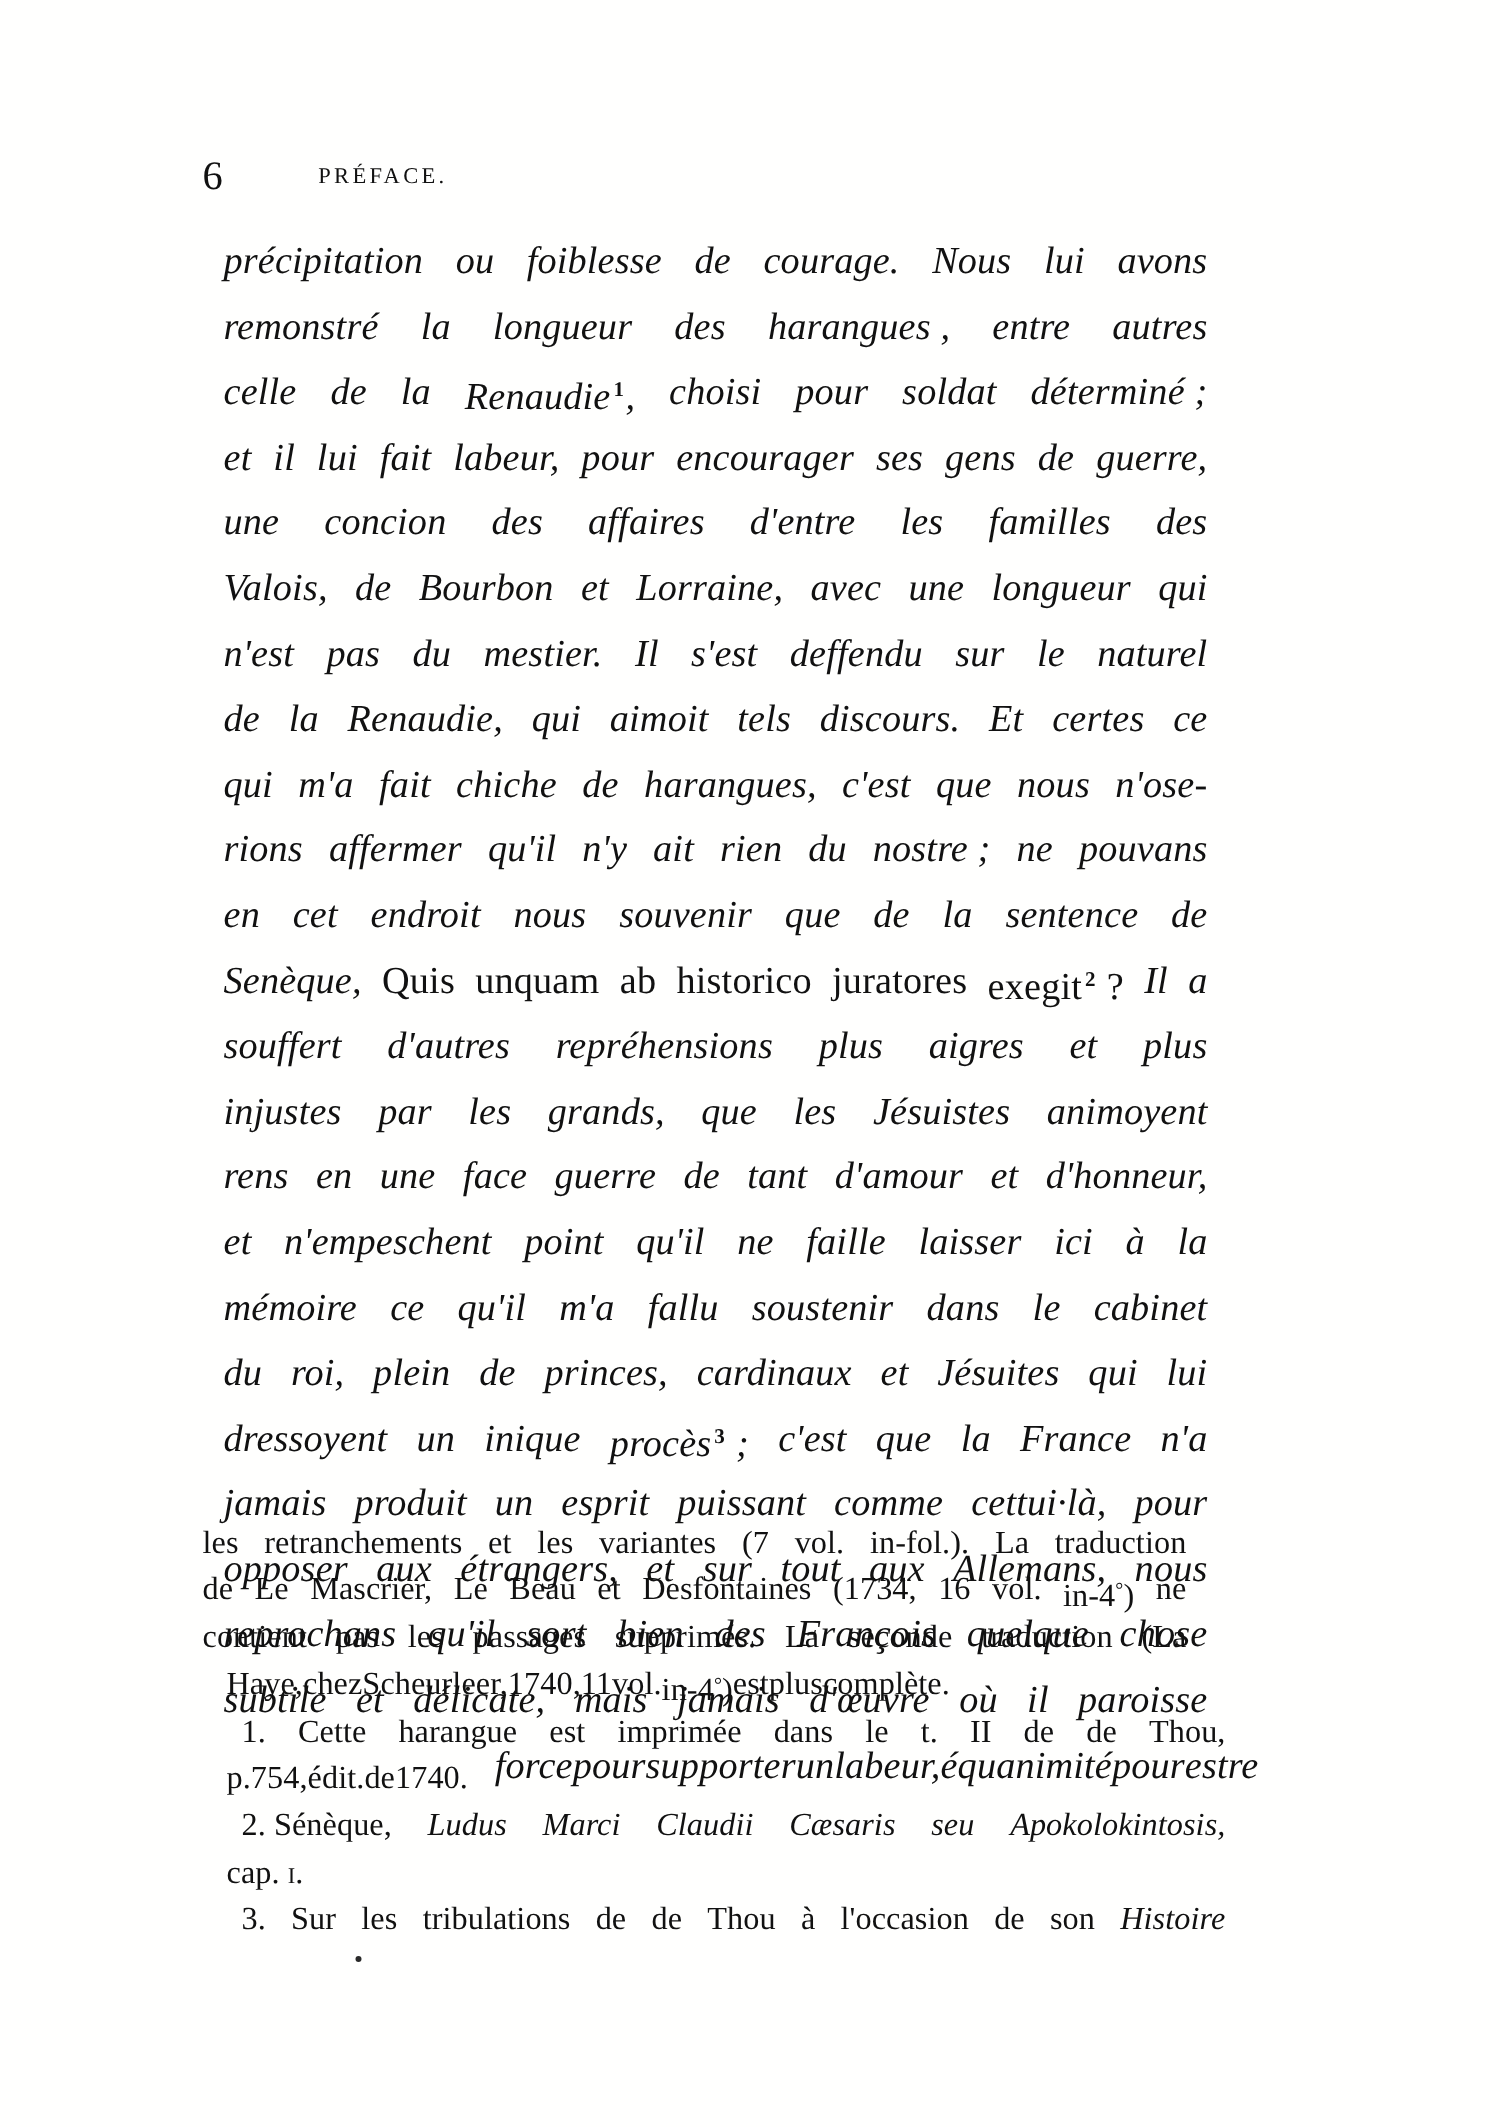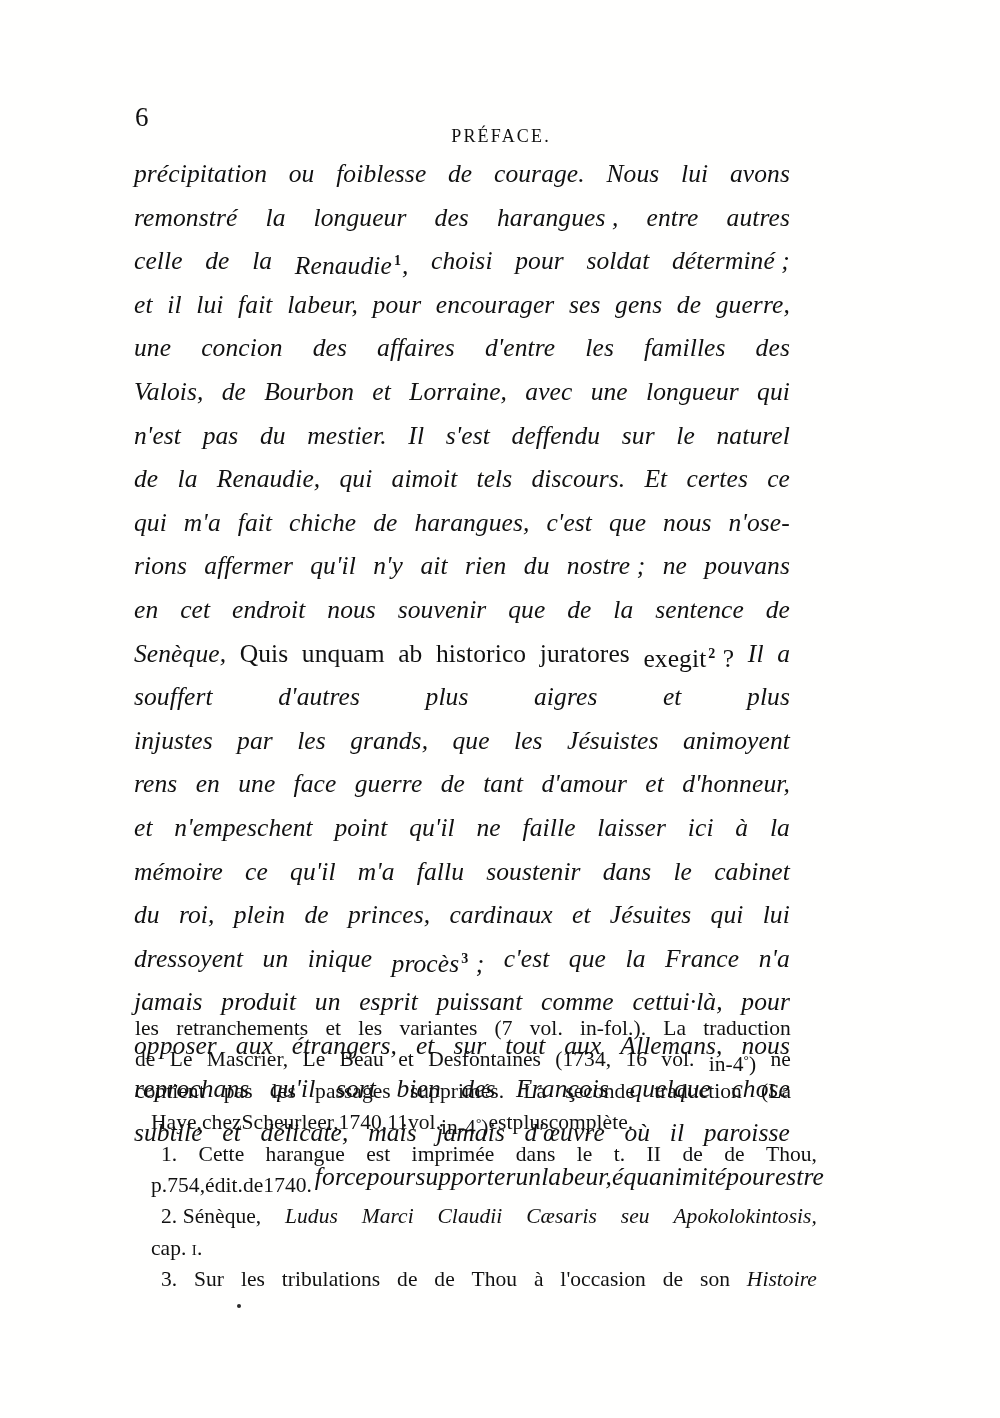--- a/index.html
+++ b/index.html
@@ -30,33 +30,33 @@
     left: 0;
     top: 0;
     font-size: 27px;
     line-height: 34px;
     letter-spacing: 0.5px;
   }
   .head-title {
     position: absolute;
     left: 0;
     right: 0;
-    top: 20px;
-    text-align: center;
-    font-size: 18px;
+    top: 2px;
+    text-align: left;
+    font-size: 15px;
     line-height: 32px;
     letter-spacing: 2.2px;
     text-indent: 2.2px;
     padding-left: 75px;
   }
 
   
   .body-block {
     position: absolute;
-    left: 134px;
+    left: 149px;
     top: 152px;
     width: 656px;
   }
   .jline {
     display: flex;
     justify-content: space-between;
     width: 100%;
     font-style: italic;
     font-size: 25.5px;
     line-height: 43.6px;
@@ -141,21 +141,21 @@
       <div class="jline"><span class="w">celle</span><span class="w">de</span><span class="w">la</span><span class="w">Renaudie<sup class="fn">1</sup>,</span><span class="w">choisi</span><span class="w">pour</span><span class="w">soldat</span><span class="w">déterminé ;</span></div>
       <div class="jline"><span class="w">et</span><span class="w">il</span><span class="w">lui</span><span class="w">fait</span><span class="w">labeur,</span><span class="w">pour</span><span class="w">encourager</span><span class="w">ses</span><span class="w">gens</span><span class="w">de</span><span class="w">guerre,</span></div>
       <div class="jline"><span class="w">une</span><span class="w">concion</span><span class="w">des</span><span class="w">affaires</span><span class="w">d'entre</span><span class="w">les</span><span class="w">familles</span><span class="w">des</span></div>
       <div class="jline"><span class="w">Valois,</span><span class="w">de</span><span class="w">Bourbon</span><span class="w">et</span><span class="w">Lorraine,</span><span class="w">avec</span><span class="w">une</span><span class="w">longueur</span><span class="w">qui</span></div>
       <div class="jline"><span class="w">n'est</span><span class="w">pas</span><span class="w">du</span><span class="w">mestier.</span><span class="w">Il</span><span class="w">s'est</span><span class="w">deffendu</span><span class="w">sur</span><span class="w">le</span><span class="w">naturel</span></div>
       <div class="jline"><span class="w">de</span><span class="w">la</span><span class="w">Renaudie,</span><span class="w">qui</span><span class="w">aimoit</span><span class="w">tels</span><span class="w">discours.</span><span class="w">Et</span><span class="w">certes</span><span class="w">ce</span></div>
       <div class="jline"><span class="w">qui</span><span class="w">m'a</span><span class="w">fait</span><span class="w">chiche</span><span class="w">de</span><span class="w">harangues,</span><span class="w">c'est</span><span class="w">que</span><span class="w">nous</span><span class="w">n'ose-</span></div>
       <div class="jline"><span class="w">rions</span><span class="w">affermer</span><span class="w">qu'il</span><span class="w">n'y</span><span class="w">ait</span><span class="w">rien</span><span class="w">du</span><span class="w">nostre ;</span><span class="w">ne</span><span class="w">pouvans</span></div>
       <div class="jline"><span class="w">en</span><span class="w">cet</span><span class="w">endroit</span><span class="w">nous</span><span class="w">souvenir</span><span class="w">que</span><span class="w">de</span><span class="w">la</span><span class="w">sentence</span><span class="w">de</span></div>
       <div class="jline"><span class="w">Senèque,</span><span class="w roman">Quis</span><span class="w roman">unquam</span><span class="w roman">ab</span><span class="w roman">historico</span><span class="w roman">juratores</span><span class="w roman">exegit<sup class="fn">2</sup> ?</span><span class="w">Il</span><span class="w">a</span></div>
-      <div class="jline"><span class="w">souffert</span><span class="w">d'autres</span><span class="w">plus</span><span class="w">aigres</span><span class="w">et</span><span class="w">plus</span></div>
+      <div class="jline"><span class="w">souffert</span><span class="w">d'autres</span><span class="w">repréhensions</span><span class="w">plus</span><span class="w">aigres</span><span class="w">et</span><span class="w">plus</span></div>
       <div class="jline"><span class="w">injustes</span><span class="w">par</span><span class="w">les</span><span class="w">grands,</span><span class="w">que</span><span class="w">les</span><span class="w">Jésuistes</span><span class="w">animoyent</span></div>
       <div class="jline"><span class="w">rens</span><span class="w">en</span><span class="w">une</span><span class="w">face</span><span class="w">guerre</span><span class="w">de</span><span class="w">tant</span><span class="w">d'amour</span><span class="w">et</span><span class="w">d'honneur,</span></div>
       <div class="jline"><span class="w">et</span><span class="w">n'empeschent</span><span class="w">point</span><span class="w">qu'il</span><span class="w">ne</span><span class="w">faille</span><span class="w">laisser</span><span class="w">ici</span><span class="w">à</span><span class="w">la</span></div>
       <div class="jline"><span class="w">mémoire</span><span class="w">ce</span><span class="w">qu'il</span><span class="w">m'a</span><span class="w">fallu</span><span class="w">soustenir</span><span class="w">dans</span><span class="w">le</span><span class="w">cabinet</span></div>
       <div class="jline"><span class="w">du</span><span class="w">roi,</span><span class="w">plein</span><span class="w">de</span><span class="w">princes,</span><span class="w">cardinaux</span><span class="w">et</span><span class="w">Jésuites</span><span class="w">qui</span><span class="w">lui</span></div>
       <div class="jline"><span class="w">dressoyent</span><span class="w">un</span><span class="w">inique</span><span class="w">procès<sup class="fn">3</sup> ;</span><span class="w">c'est</span><span class="w">que</span><span class="w">la</span><span class="w">France</span><span class="w">n'a</span></div>
       <div class="jline"><span class="w">jamais</span><span class="w">produit</span><span class="w">un</span><span class="w">esprit</span><span class="w">puissant</span><span class="w">comme</span><span class="w">cettui·là,</span><span class="w">pour</span></div>
       <div class="jline"><span class="w">opposer</span><span class="w">aux</span><span class="w">étrangers,</span><span class="w">et</span><span class="w">sur</span><span class="w">tout</span><span class="w">aux</span><span class="w">Allemans,</span><span class="w">nous</span></div>
       <div class="jline"><span class="w">reprochans</span><span class="w">qu'il</span><span class="w">sort</span><span class="w">bien</span><span class="w">des</span><span class="w">François</span><span class="w">quelque</span><span class="w">chose</span></div>
       <div class="jline"><span class="w">subtile</span><span class="w">et</span><span class="w">délicate,</span><span class="w">mais</span><span class="w">jamais</span><span class="w">d'œuvre</span><span class="w">où</span><span class="w">il</span><span class="w">paroisse</span></div>

